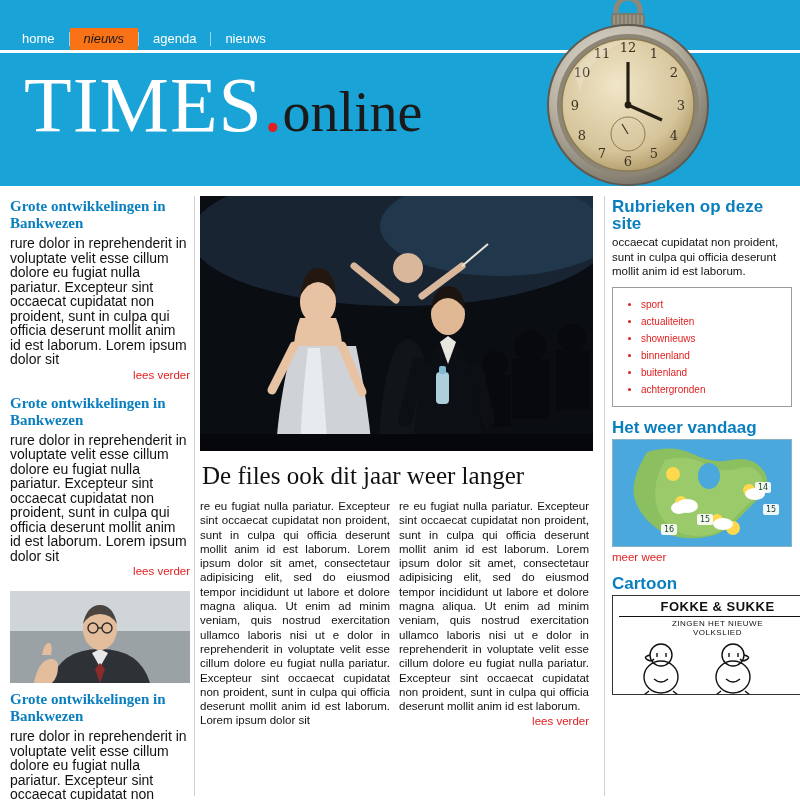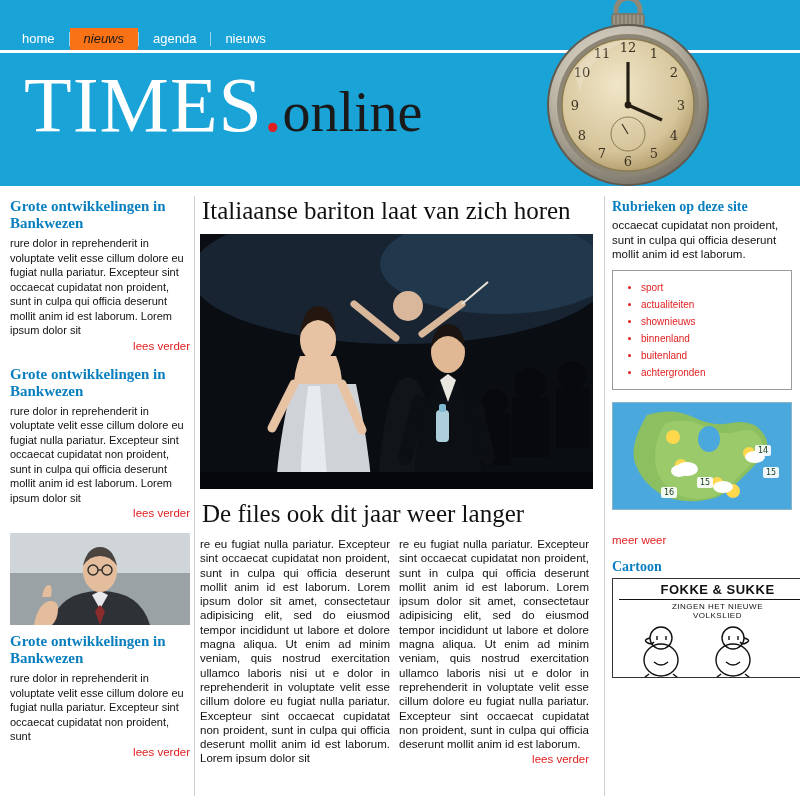--- a/index.html
+++ b/index.html
@@ -134,21 +134,21 @@
   
   .side-head {
     font-family: "Liberation Serif", serif;
     color: #0a7fbf;
     font-size: 15px;
     line-height: 17px;
     margin: 0 0 4px 0;
   }
   .side-body {
     font-family: "Liberation Sans", sans-serif;
-    font-size: 11px;
+    font-size: 14px;
     line-height: 14.5px;
     color: #111111;
     margin: 0;
   }
   .lees {
     display: block;
     text-align: right;
     color: #e02020;
     font-size: 11.5px;
     line-height: 15px;
@@ -191,23 +191,23 @@
     width: 190px;
     font-size: 11.5px;
     line-height: 14.3px;
     color: #111111;
     margin: 0;
     text-align: justify;
   }
 
   
   .right-head {
-    font-family: Liberation Serif, serif;
+    font-family: Liberation Sans, sans-serif;
     color: #0a7fbf;
-    font-size: 14px;
+    font-size: 17px;
     line-height: 17px;
     margin: 0 0 3px 0;
   }
   .right-body {
     font-size: 11.5px;
     line-height: 14.5px;
     color: #111111;
     margin: 0 0 8px 0;
   }
   .rub-box {
@@ -224,21 +224,21 @@
     font-size: 10px;
     line-height: 17px;
     cursor: pointer;
   }
   .rub-box li span { color: #e02020; }
   .weather-map {
     width: 180px; height: 108px;
     position: relative;
     overflow: hidden;
     border: 1px solid #8ab4c6;
-    margin-bottom: 20px;
+    margin-bottom: 0;
     background: #6fb6e0;
   }
   .meer-weer {
     color: #e02020;
     font-size: 11.5px;
     text-decoration: none;
     display: inline-block;
     margin-bottom: 12px;
     cursor: pointer;
   }
@@ -401,21 +401,20 @@
 
       <div class="block">
         <h3 class="side-head">Grote ontwikkelingen in Bankwezen</h3>
         <p class="side-body">rure dolor in reprehenderit in voluptate velit esse cillum dolore eu fugiat nulla pariatur. Excepteur sint occaecat cupidatat non proident, sunt</p>
         <a class="lees" href="#">lees verder</a>
       </div>
     </div>
 
     <div class="col-mid">
 
-      <h1 class="headline">Italiaanse bariton laat van zich horen</h1>
 
       <div class="photo-main">
         <svg viewBox="0 0 393 255" width="393" height="255">
           <rect width="393" height="255" fill="#0a0d12"></rect>
 
           <ellipse cx="200" cy="40" rx="210" ry="70" fill="#1b2a3a" opacity="0.8"></ellipse>
           <ellipse cx="300" cy="30" rx="120" ry="50" fill="#26455f" opacity="0.6"></ellipse>
 
           <g fill="#07090c" opacity="0.95">
             <circle cx="330" cy="150" r="16"></circle>
@@ -480,20 +479,21 @@
         <ul>
           <li><span>sport</span></li>
           <li><span>actualiteiten</span></li>
           <li><span>shownieuws</span></li>
           <li><span>binnenland</span></li>
           <li><span>buitenland</span></li>
           <li><span>achtergronden</span></li>
         </ul>
       </div>
 
+      <h3 class="right-head">Het weer vandaag</h3>
 
       <div class="weather-map">
         <svg viewBox="0 0 180 108" width="180" height="108">
           <rect width="180" height="108" fill="#4aa8dd"></rect>
 
           <path d="M34 12 q26 -8 46 2 q20 10 38 6 q22 -4 32 10 q10 14 -4 28 q-14 14 -26 26 q-12 12 -34 14 q-24 2 -40 -8 q-18 -12 -24 -30 q-6 -18 12 -48 z" fill="#8bbf5f"></path>
           <path d="M52 20 q24 -6 40 4 q18 10 34 4 q16 -4 22 8 q6 12 -8 24 q-14 12 -24 24 q-12 12 -30 12 q-20 0 -32 -12 q-12 -12 -12 -30 q0 -18 10 -34 z" fill="#9ecb6d" opacity="0.85"></path>
 
           <ellipse cx="96" cy="36" rx="11" ry="13" fill="#4aa8dd"></ellipse>
 

